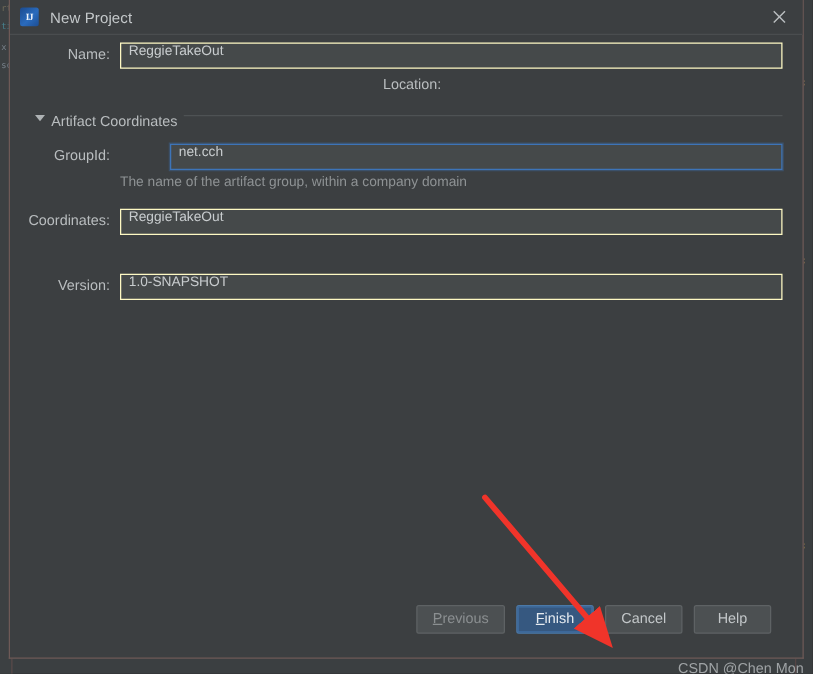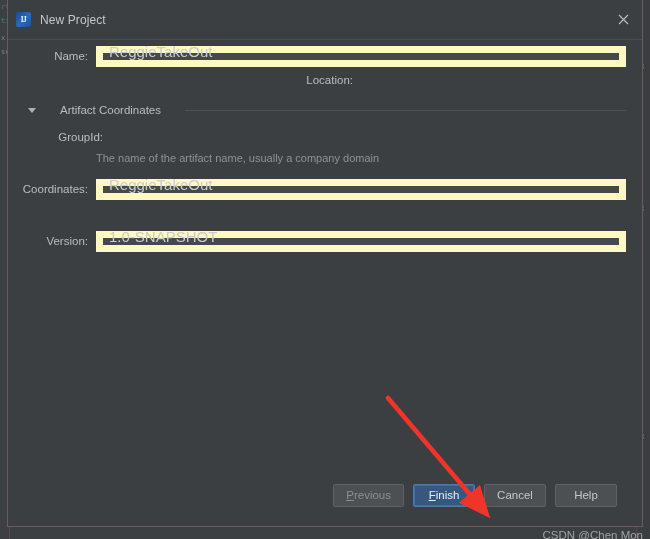--- a/index.html
+++ b/index.html
@@ -44,21 +44,21 @@
     position: absolute;
     left: 7px; top: 0;
     width: 636px; height: 527px;
     background: #3c3f41;
     border: 1px solid #6e5a57;
     border-top: none;
     display: flex;
     flex-direction: column;
   }
   #titlebar {
-    height: 40px;
+    height: 28px;
     flex: none;
     display: flex;
     align-items: center;
     background: #3c3f41;
     border-bottom: 1px solid #4a4d4f;
     padding: 0 4px 0 8px;
   }
   #ij-logo {
     width: 15px; height: 15px;
     flex: none;
@@ -112,47 +112,47 @@
     flex: none;
     text-align: right;
     padding-right: 8px;
     color: #b9bdbf;
     font-size: 11.5px;
     white-space: nowrap;
   }
   .field {
     height: 21px;
     background: #45494a;
-    border: 7px solid #fef9c3;
+    border: 1px solid #fef9c3;
     color: #c8ccce;
-    font-size: 15px;
-    display: flex;
-    align-items: flex-end;
+    font-size: 11px;
+    display: flex;
+    align-items: flex-start;
     padding: 0 6px;
     position: relative;
   }
   .field.warn {
     border-color: #9a6b63;
     background: #45484a;
   }
   .field.focused {
     border-color: #3d74b8;
     background: #45494a;
     box-shadow: 0 0 0 1px rgba(61,116,184,.35);
   }
   .hint {
     color: #8e9294;
     font-size: 11px;
   }
 
   #r-name     { position: absolute; left: 10px; top: 5px;  width: 608px; }
   #r-location { position: absolute; left: 10px; top: 34px; width: 608px; flex-direction: column; }
   #sect-artifact { position: absolute; left: 20px; top: 64px; width: 598px;
-                   display: flex; align-items: center; gap: 24px; }
-  #r-group    { position: absolute; left: 25px; top: 86px; width: 608px; gap: 40px; }
+                   display: flex; align-items: flex-start; gap: 5px; }
+  #r-group    { position: absolute; left: 10px; top: 86px; width: 608px; gap: 40px; }
   #h-group    { position: absolute; left: 88px; top: 112px; }
   #r-artifact { position: absolute; left: 10px; top: 138px; width: 608px; }
   #h-artifact { position: absolute; left: 88px; top: 164px; }
   #r-version  { position: absolute; left: 10px; top: 190px; width: 608px; }
 
   .field-grow { flex: 1 1 auto; }
 
   #tri {
     width: 0; height: 0;
     border-left: 4px solid transparent;
@@ -283,22 +283,25 @@
     </div>
 
     <div id="sect-artifact">
       <div id="tri"></div>
       <div id="sect-label">Artifact Coordinates</div>
       <div id="sect-line"></div>
     </div>
 
     <div class="row" id="r-group">
       <div class="row-label">GroupId:</div>
-    </div>
-    <div class="hint" id="h-group">The name of the artifact name, usually a company domain</div>
+      <div class="field field-grow focused">
+        <span>net.cch</span>
+      </div>
+    </div>
+    <div class="hint" id="h-group">The name of the artifact group, within a company domain</div>
 
     <div class="row" id="r-artifact">
       <div class="row-label">Coordinates:</div>
       <div class="field field-grow">
         <span>ReggieTakeOut</span>
       </div>
     </div>
 
     <div class="row" id="r-version">
       <div class="row-label">Version:</div>

